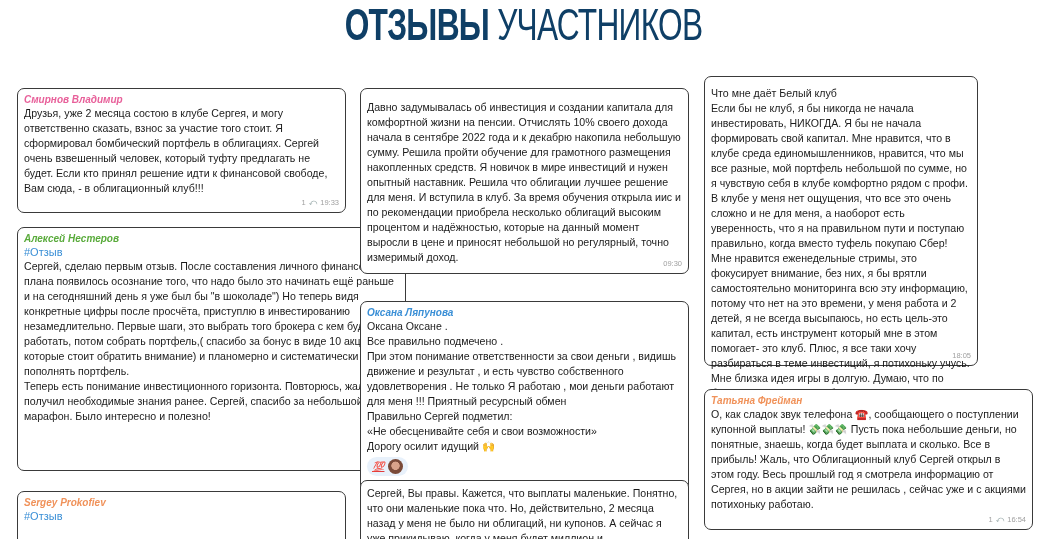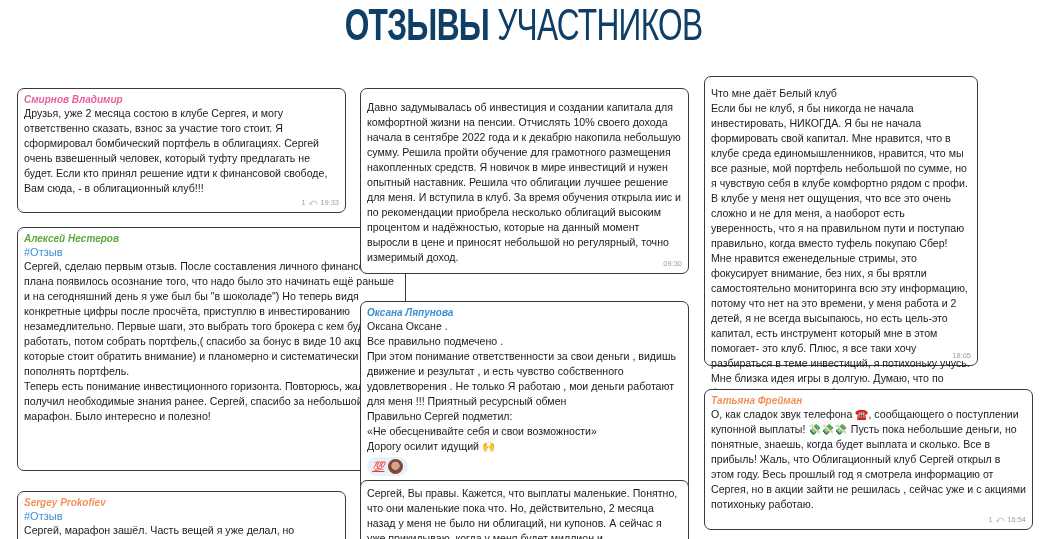--- a/index.html
+++ b/index.html
@@ -56,21 +56,20 @@
   <div class="text">Сергей, сделаю первым отзыв. После составления личного финансового плана появилось осознание того, что надо было это начинать ещё раньше и на сегодняшний день я уже был бы "в шоколаде") Но теперь видя конкретные цифры после просчёта, приступлю в инвестированию незамедлительно. Первые шаги, это выбрать того брокера с кем буду работать, потом собрать портфель,( спасибо за бонус в виде 10 акций, на которые стоит обратить внимание) и планомерно и систематически пополнять портфель.
 Теперь есть понимание инвестиционного горизонта. Повторюсь, жаль не получил необходимые знания ранее. Сергей, спасибо за небольшой марафон. Было интересно и полезно!</div>
   <div class="meta">
     <span>11:40</span>
   </div>
 </div>
 
 <div class="card" style="left:17px; top:491px; width:329px; height:70px;">
   <div class="author" style="color:#f0925a;">Sergey Prokofiev</div>
   <div class="tag">#Отзыв</div>
-  <div class="text">Сергей, марафон зашёл. Часть вещей я уже делал, но</div>
 </div>
 
 <div class="card" style="left:360px; top:88px; width:329px; height:186px; padding-top:11px;">
   <div class="text">Давно задумывалась об инвестиция и создании капитала для комфортной жизни на пенсии. Отчислять 10% своего дохода начала в сентябре 2022 года и к декабрю накопила небольшую сумму. Решила пройти обучение для грамотного размещения накопленных средств. Я новичок в мире инвестиций и нужен опытный наставник. Решила что облигации лучшее решение для меня. И вступила в клуб. За время обучения открыла иис и по рекомендации приобрела несколько облигаций высоким процентом и надёжностью, которые на данный момент выросли в цене и приносят небольшой но регулярный, точно измеримый доход.</div>
   <div class="meta">
     <span>09:30</span>
   </div>
 </div>
 
 <div class="card" style="left:360px; top:287px; width:329px; height:224px;margin-top:14px;">

